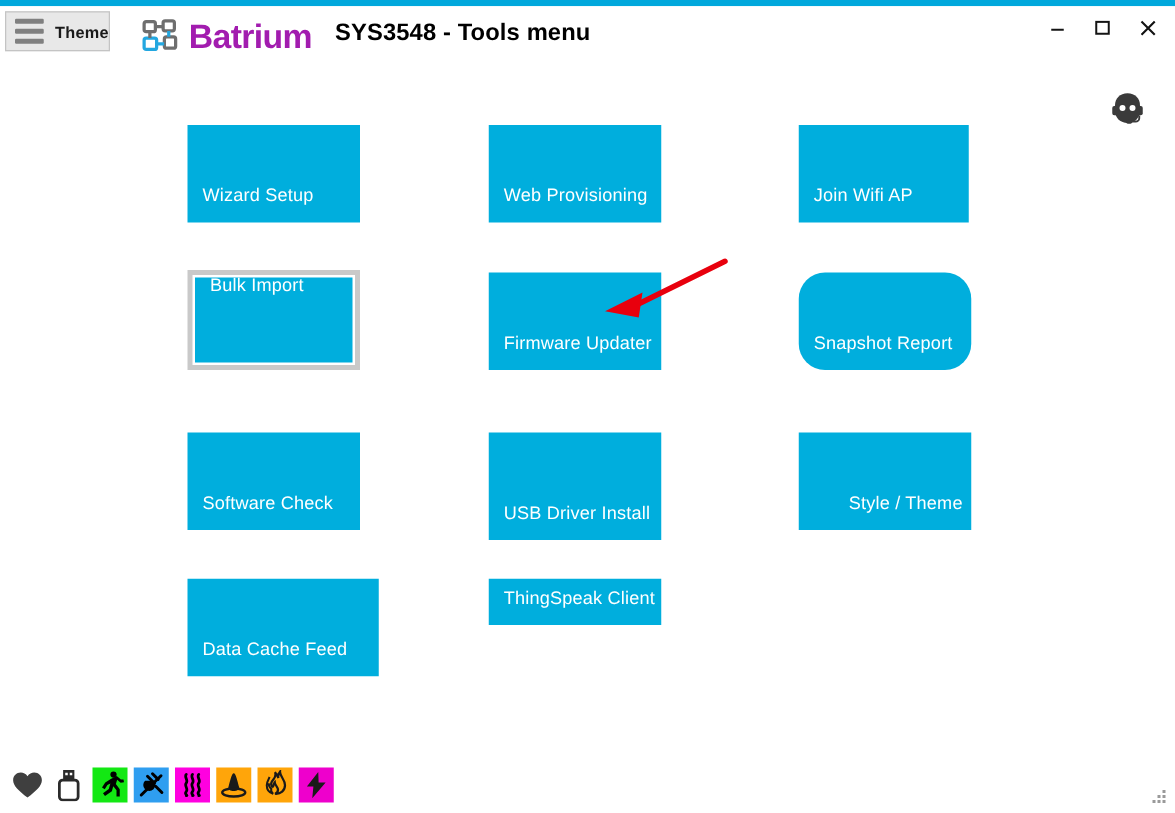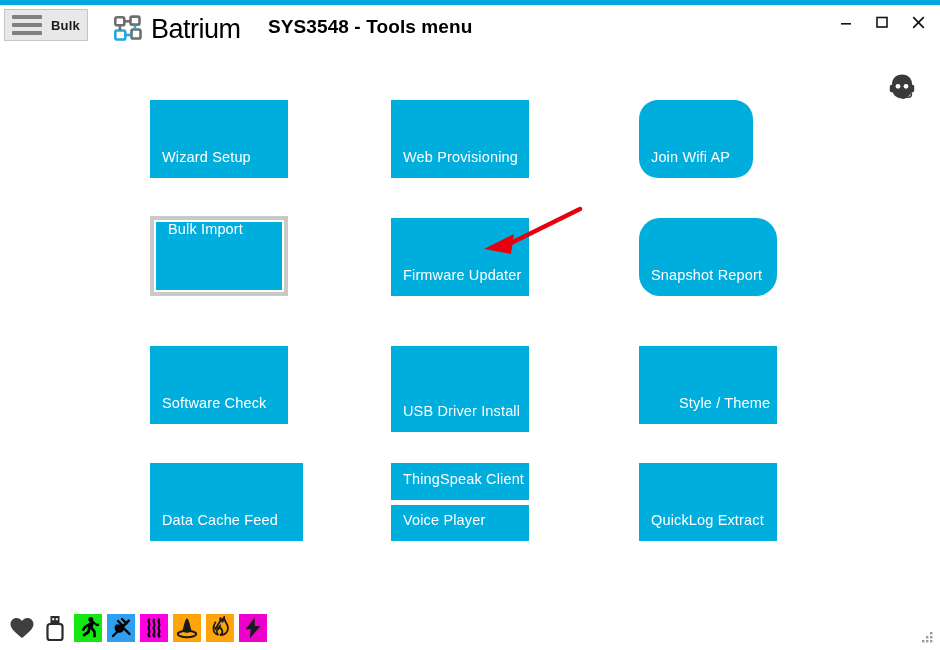--- a/index.html
+++ b/index.html
@@ -77,22 +77,22 @@
     left: 113px;
     top: 8px;
     display: flex;
     align-items: center;
     height: 32px;
   }
   .brand-logo { width: 34px; height: 28px; }
   .brand-name {
     margin-left: 4px;
     font-size: 27px;
-    font-weight: normal;
-    color: #000000;
+    font-weight: bold;
+    color: #a21caf;
     letter-spacing: -0.5px;
     line-height: 1;
   }
 
   .window-title {
     position: absolute;
     left: 268px;
     top: 11px;
     font-size: 19px;
     font-weight: bold;
@@ -218,21 +218,21 @@
 <div class="accent-strip"></div>
 
 <div class="titlebar">
 
   <div class="menu-button">
     <span class="hamburger">
       <span></span>
         <span></span>
         <span></span>
     </span>
-    <span class="menu-label">Bulk</span>
+    <span class="menu-label">Theme</span>
   </div>
 
   <div class="brand">
     <span class="brand-logo">
       <svg width="34" height="28" viewBox="0 0 34 28" xmlns="http://www.w3.org/2000/svg">
         <g fill="none" stroke-width="2.6">
           <rect x="2.3" y="2.3" width="9" height="8" rx="1.6" stroke="#6e6e6e"></rect>
           <rect x="17.5" y="1.6" width="9" height="8" rx="1.6" stroke="#6e6e6e"></rect>
           <rect x="2.3" y="15.5" width="10" height="9" rx="1.6" stroke="#23a7e0"></rect>
           <rect x="18.5" y="14.5" width="9" height="9" rx="1.6" stroke="#6e6e6e"></rect>
@@ -308,39 +308,33 @@
   </div>
 
   <div class="tile" style="left:391px; top:346px; width:138px; height:86px;">
     <span class="tile-label">USB Driver Install</span>
   </div>
 
   <div class="tile small" style="left:391px; top:463px; width:138px; height:37px;">
     <span class="tile-label">ThingSpeak Client</span>
   </div>
 
-  <div class="tile small" style="left:391px; top:505px; width:138px; height:36px;">
-    <span class="tile-label">Voice Player</span>
-  </div>
-
-  <div class="tile" style="left:639px; top:100px; width:114px; height:78px;border-radius:19px;">
+
+  <div class="tile" style="left:639px; top:100px; width:136px; height:78px;">
     <span class="tile-label">Join Wifi  AP</span>
   </div>
 
   <div class="tile" style="left:639px; top:218px; width:138px; height:78px;border-radius:21px;">
     <span class="tile-label">Snapshot Report</span>
   </div>
 
   <div class="tile" style="left:639px; top:346px; width:138px; height:78px;padding-left:28px;">
     <span class="tile-label">Style / Theme</span>
   </div>
 
-  <div class="tile" style="left:639px; top:463px; width:138px; height:78px;">
-    <span class="tile-label">QuickLog Extract</span>
-  </div>
 
 </div>
 
 <span class="pointer-arrow">
   <svg width="125" height="55" viewBox="0 0 125 55" xmlns="http://www.w3.org/2000/svg">
     <path d="M110 4 L33 42" stroke="#e8000d" stroke-width="4.4" stroke-linecap="round"></path>
     <path d="M14 44 L44 29 L41 49 Z" fill="#e8000d"></path>
   </svg>
 </span>
 

